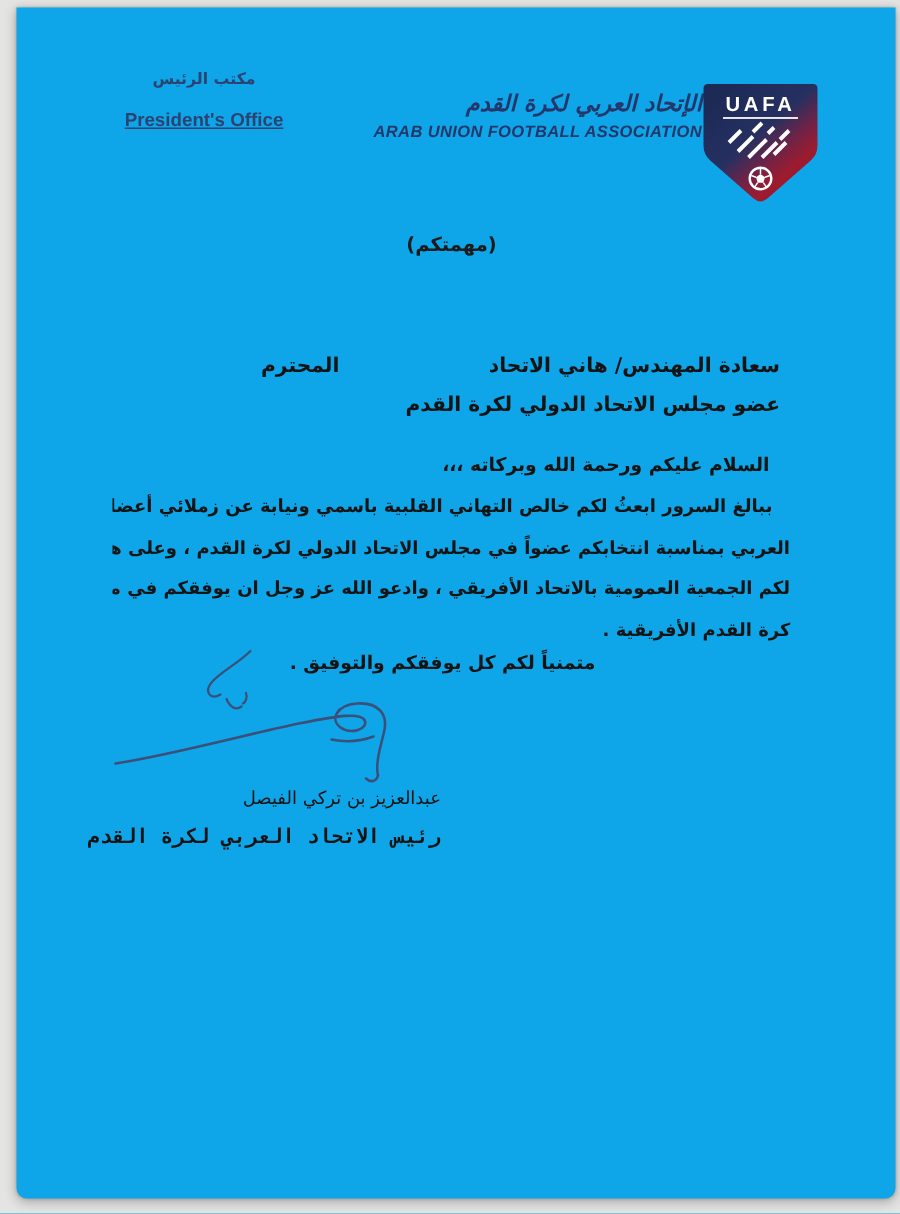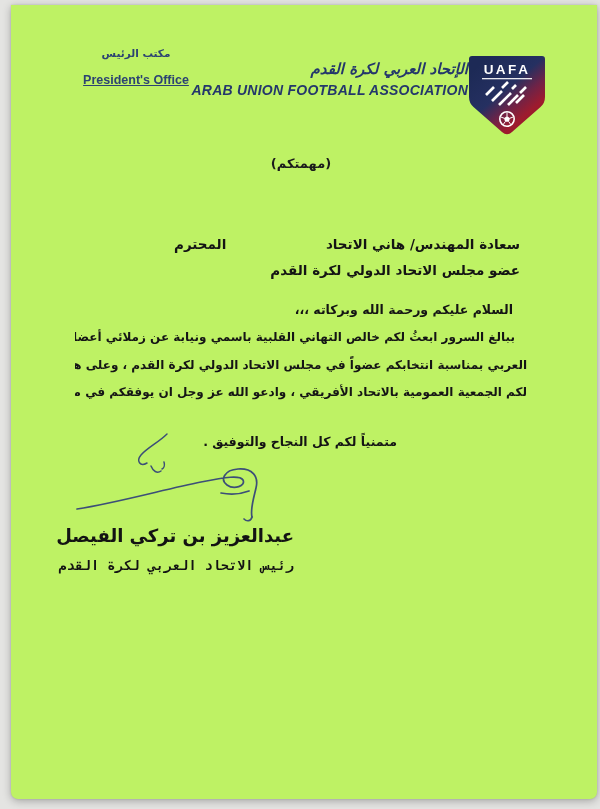--- a/index.html
+++ b/index.html
@@ -7,41 +7,41 @@
     width:600px;height:809px;
     background:#e4e4e2;
     font-family:"DejaVu Sans", sans-serif;
     overflow:hidden;
     position:relative;
   }
   .paper{
     position:absolute;
     left:11px; top:5px;
     width:586px; height:794px;
-    background:#bef264;
+    background:#0ea5e9;
     border-radius:0 0 7px 7px;
     box-shadow:0 2px 8px rgba(0,0,0,.28), 0 0 2px rgba(0,0,0,.15);
   }
   .abs{position:absolute;}
   
   .office{left:70px; top:42px; width:110px; text-align:center; color:#2c4372;}
   .office-ar{font-size:10.5px; font-weight:bold; direction:rtl;}
   .office-en{
     margin-top:14px;
     font-family:"Liberation Sans", sans-serif;
     font-size:12.5px; font-weight:bold;
     text-decoration:underline;
     white-space:nowrap;
   }
   .brand-text{right:129px; top:55px; text-align:right; color:#24376b;font-style:italic;}
   .brand-ar{font-size:15px; font-weight:bold; direction:rtl; white-space:nowrap; letter-spacing:.5px;}
   .brand-en{
     margin-top:4px;
     font-family:"Liberation Sans", sans-serif;
-    font-size:14px; font-weight:bold; letter-spacing:.25px;
+    font-size:11px; font-weight:bold; letter-spacing:.25px;
     white-space:nowrap; text-align:center;
   }
   .shield{right:51px; top:50px; width:78px; height:82px;}
   
   .subject{
     left:64px; top:151px; width:452px;
     text-align:center; font-size:13px; font-weight:bold;
     color:#1b1b1b; direction:rtl;
   }
   .rtl-line{direction:rtl; white-space:nowrap; color:#141414; font-weight:bold;}
@@ -56,21 +56,21 @@
     text-align:justify; text-align-last:justify;
     overflow:hidden; white-space:nowrap;
   }
   .body-line.first{text-indent:12px;}
   .body-line.last{text-align:right; text-align-last:right;}
   .wish{right:200px; top:429px; font-size:12.5px;}
   .regards{right:205px; top:455px; font-size:12.5px;}
   .signature-svg{left:60px; top:459px; width:232px; height:60px;}
   .initial-mark{left:120px; top:423px; width:44px; height:50px;}
   .signatory{left:55px; top:520px; width:228px; text-align:center;}
-  .signatory-name{font-size:18px; font-weight:bold; color:#131313; direction:rtl; white-space:nowrap;}
+  .signatory-name{font-size:12px; font-weight:normal; color:#131313; direction:rtl; white-space:nowrap;text-align:right;}
   .signatory-title{margin-top:11px; font-size:13.5px; font-weight:bold; color:#131313; direction:rtl; white-space:nowrap;font-family:Liberation Mono, monospace;}
 </style>
 </head>
 <body>
 
 <div class="paper">
 
   <div class="abs office">
     <div class="office-ar">مكتب الرئيس</div>
     <div class="office-en">President's Office</div>
@@ -126,23 +126,24 @@
   <div class="abs rtl-line recipient-name">سعادة المهندس/ هاني الاتحاد</div>
   <div class="abs rtl-line honorific">المحترم</div>
   <div class="abs rtl-line recipient-title">عضو مجلس الاتحاد الدولي لكرة القدم</div>
 
   <div class="abs rtl-line greeting">السلام عليكم ورحمة الله وبركاته ،،،</div>
 
   <div class="abs body-block">
     <div class="body-line first">ببالغ السرور ابعثُ لكم خالص التهاني القلبية باسمي ونيابة عن زملائي أعضاء مجلس الاتحاد</div>
     <div class="body-line">العربي بمناسبة انتخابكم عضواً في مجلس الاتحاد الدولي لكرة القدم ، وعلى هذه الثقة التي أولتها</div>
     <div class="body-line">لكم الجمعية العمومية بالاتحاد الأفريقي ، وادعو الله عز وجل ان يوفقكم في مهمتكم نحو تطور</div>
+    <div class="body-line last">كرة القدم الأفريقية .</div>
   </div>
 
-  <div class="abs rtl-line wish">متمنياً لكم كل النجاح والتوفيق .</div>
+  <div class="abs rtl-line wish">متمنياً لكم كل يوفقكم والتوفيق .</div>
 
   <div class="abs initial-mark">
     <svg width="44" height="50" viewBox="0 0 44 50">
       <g fill="none" stroke="#3c4f78" stroke-width="1.5" stroke-linecap="round">
         <path d="M36,6 C 28,14 16,20 10,27 C 5,33 9,39 16,35"></path>
         <path d="M20,38 C 22,43 26,46 30,43"></path>
         <path d="M33,34 C 34,37 33,40 31,41"></path>
       </g>
     </svg>
   </div>

